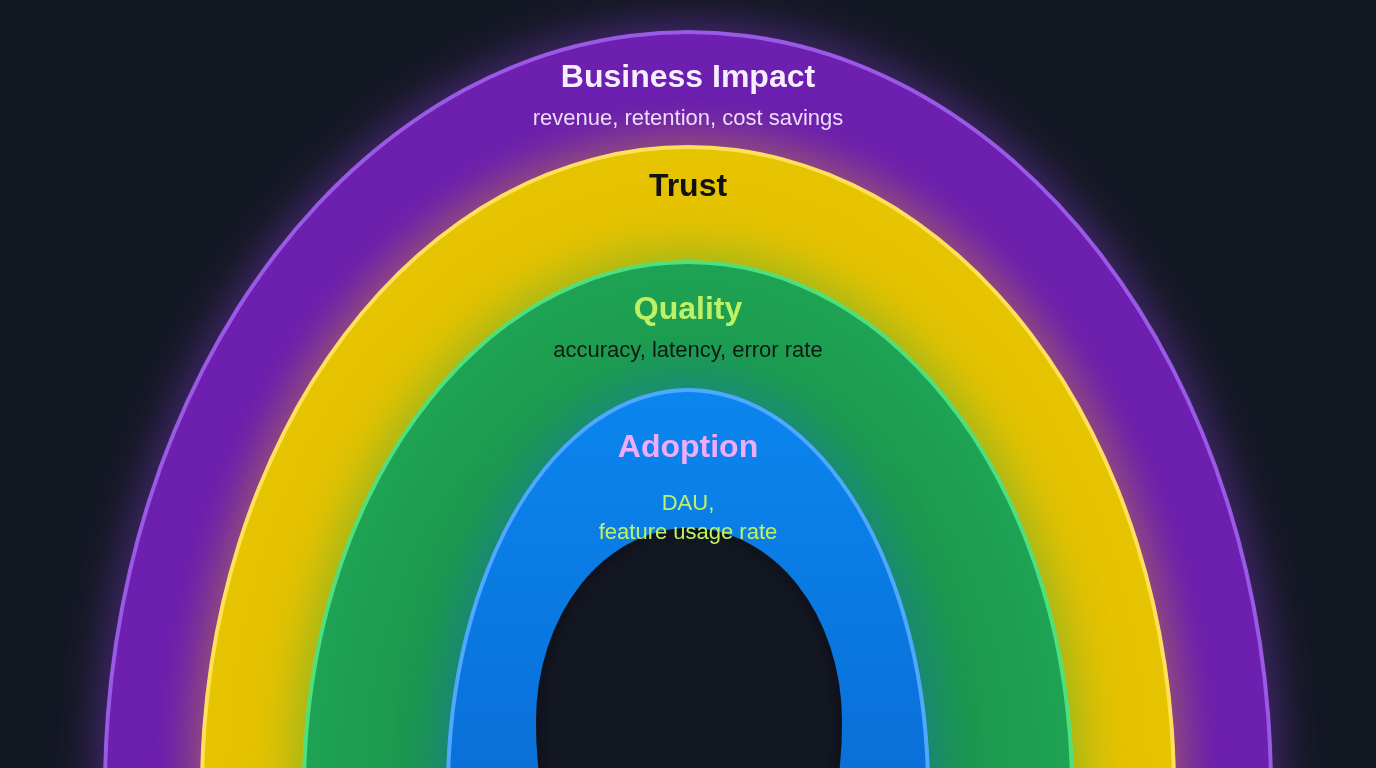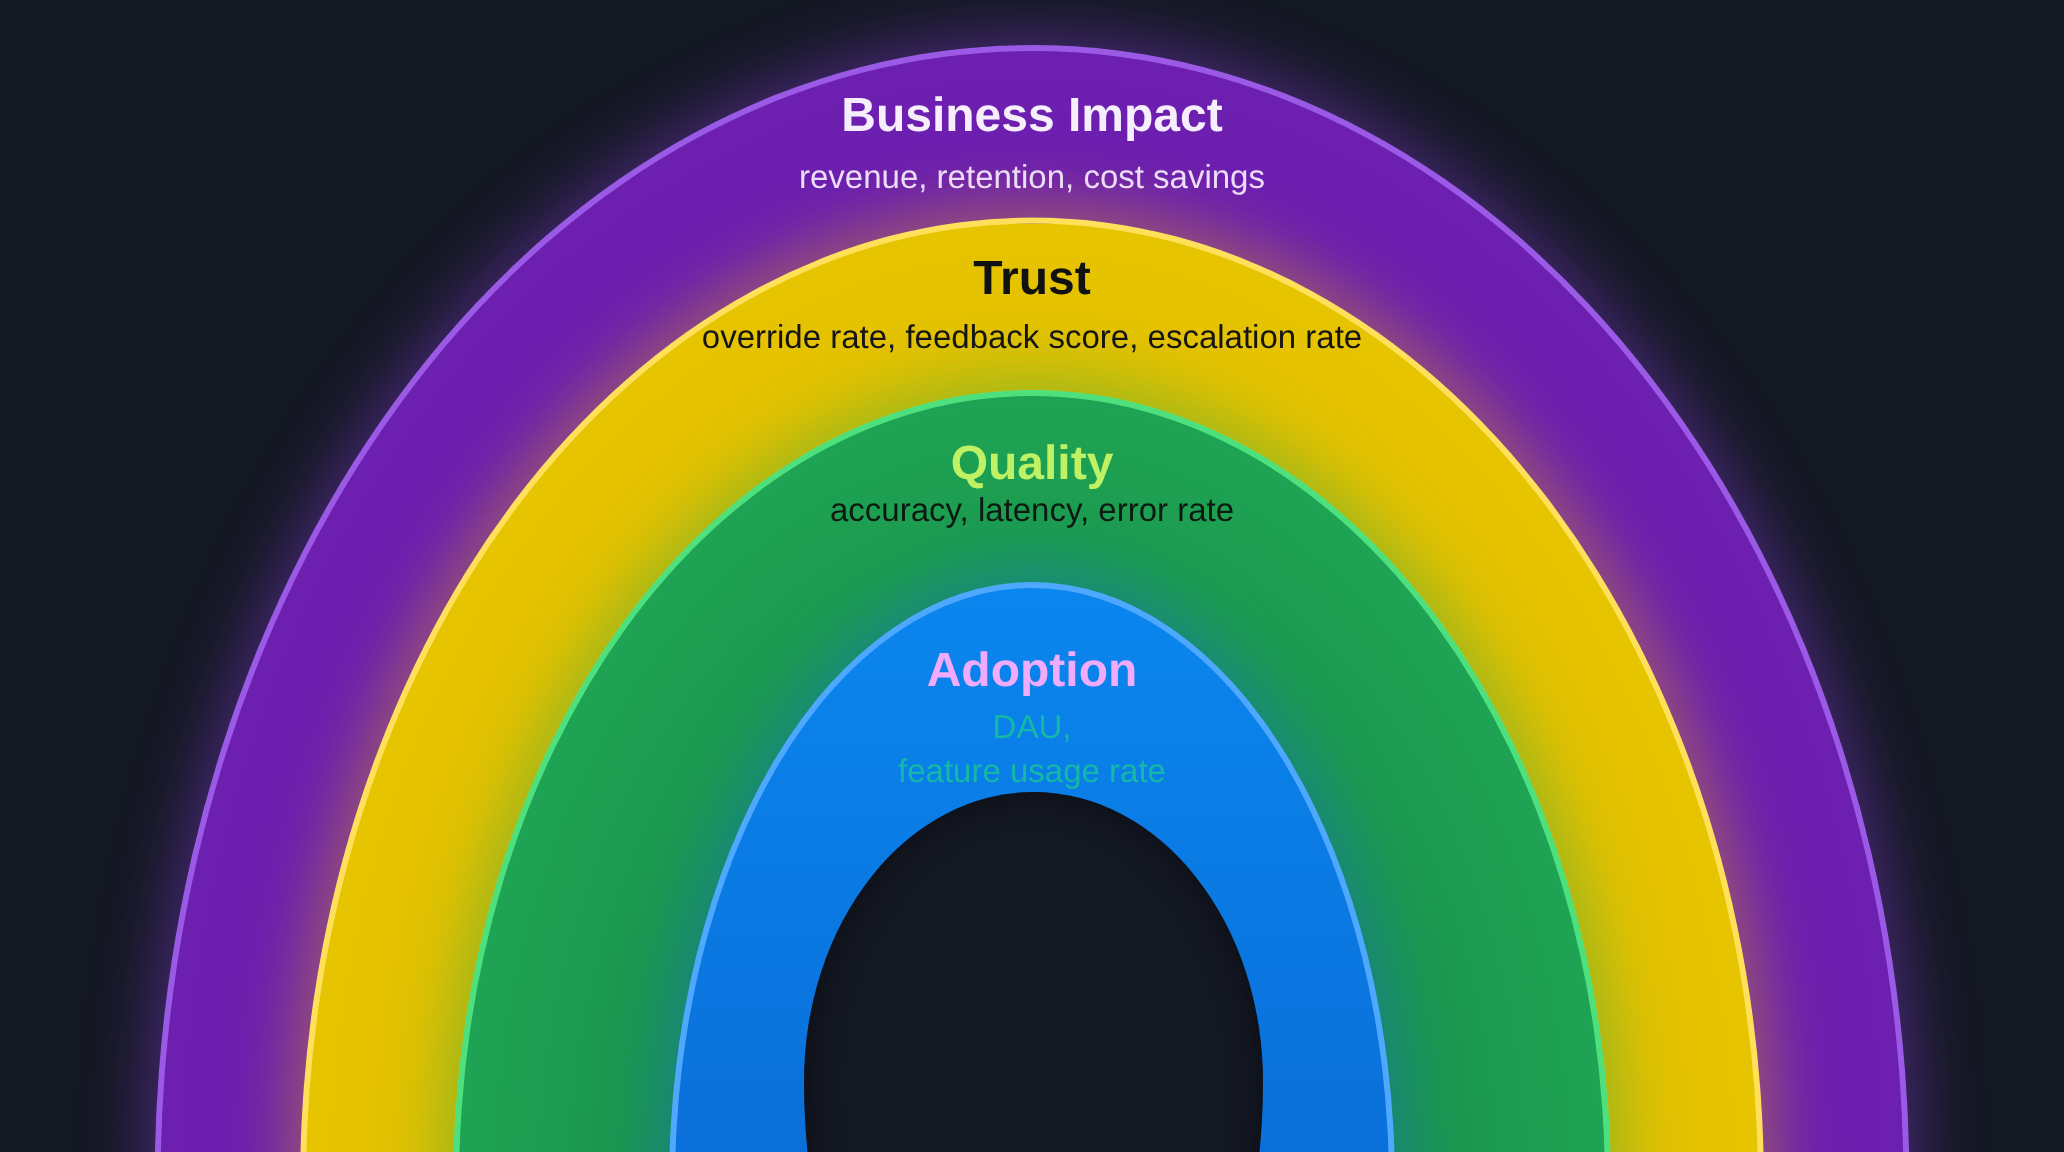--- a/index.html
+++ b/index.html
@@ -72,45 +72,44 @@
     .lb-business { top: 58px; }
     .lb-business .title { color: #f6eefc; }
     .lb-business .sub { color: #ecdcf8; margin-top: 10px; }
 
     .lb-trust { top: 167px; }
     .lb-trust .title { color: #111111; }
     .lb-trust .sub { color: #151515; margin-top: 8px; }
 
     .lb-quality { top: 290px; }
     .lb-quality .title { color: #bef264; }
-    .lb-quality .sub { color: #0d1a12; }
+    .lb-quality .sub { color: #0d1a12; margin-top: 10px; }
 
     .lb-adoption { top: 428px; }
     .lb-adoption .title { color: #f0abfc; }
-    .lb-adoption .sub { color: #14b8a6; margin-top: 6px; line-height: 29px; text-align: center; }
+    .lb-adoption .sub { color: #bef264; margin-top: 24px; line-height: 29px; text-align: center; }
     .lb-adoption .sub span { display: block; }
   </style>
 </head>
 <body>
 
 <div class="stage">
   <div class="ring ring-purple"></div>
   <div class="ring ring-yellow"></div>
   <div class="ring ring-green"></div>
   <div class="ring ring-blue"></div>
   <div class="hole"></div>
 
   <div class="label-block lb-business">
     <div class="title">Business Impact</div>
     <div class="sub">revenue, retention, cost savings</div>
   </div>
 
   <div class="label-block lb-trust">
     <div class="title">Trust</div>
-    <div class="sub">override rate, feedback score, escalation rate</div>
   </div>
 
   <div class="label-block lb-quality">
     <div class="title">Quality</div>
     <div class="sub">accuracy, latency, error rate</div>
   </div>
 
   <div class="label-block lb-adoption">
     <div class="title">Adoption</div>
     <div class="sub">

